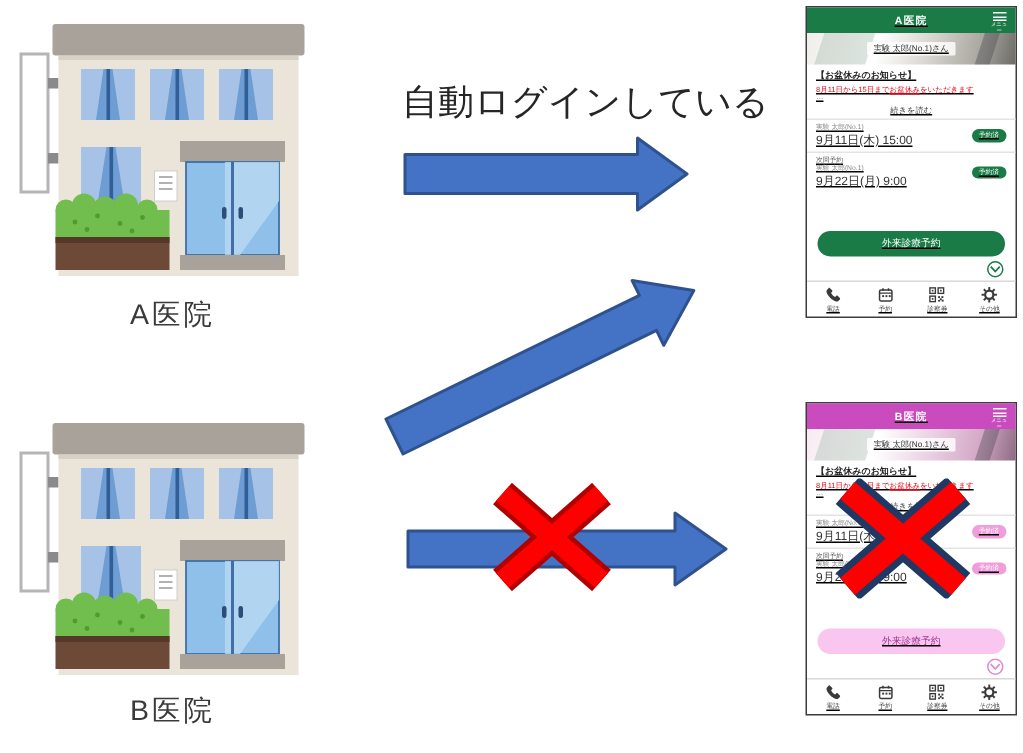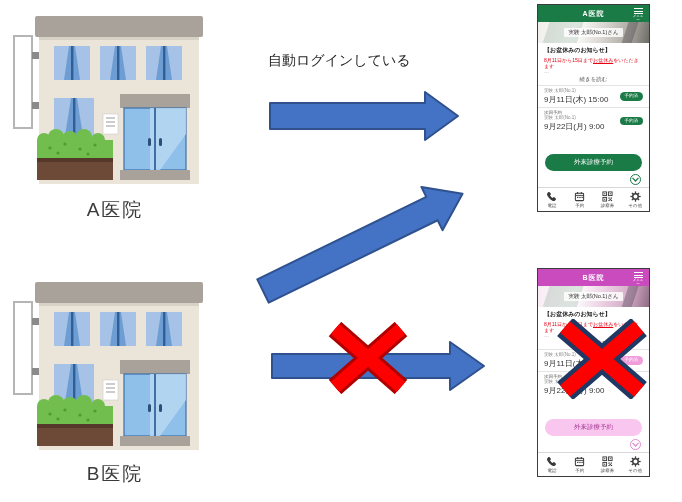--- a/index.html
+++ b/index.html
@@ -1,23 +1,23 @@
 <!DOCTYPE html>
 <html><head>
 <meta charset="utf-8">
 <style>
   html,body{margin:0;padding:0;background:#fff;font-family:"Liberation Sans","DejaVu Sans",sans-serif;}
   .canvas{position:relative;width:682px;height:502px;background:#fff;overflow:hidden;}
   .abs{position:absolute;}
   
   .bldg-label{position:absolute;width:170px;text-align:center;font-size:19px;color:#3a3a3a;letter-spacing:2px;}
   
-  .caption{position:absolute;font-size:14px;color:#262626;white-space:nowrap;}
+  .caption{position:absolute;font-size:24px;color:#262626;white-space:nowrap;}
   
-  .phone{position:absolute;width:113px;background:#fff;border:1px solid #3c3c3c;display:flex;flex-direction:column;box-sizing:border-box;}
+  .phone{position:absolute;width:141px;background:#fff;border:1px solid #3c3c3c;display:flex;flex-direction:column;box-sizing:border-box;text-decoration:underline;}
   .ph-header{height:17px;position:relative;display:flex;align-items:center;justify-content:center;flex:0 0 auto;}
   .ph-title{color:#fff;font-size:7px;font-weight:bold;letter-spacing:1px;}
   .ph-menu{position:absolute;right:4px;top:2px;width:14px;text-align:center;cursor:pointer;}
   .burger i{display:block;width:9px;height:1.2px;background:#fff;margin:1.2px auto;}
   .menu-label{display:block;font-size:3.5px;color:#fff;transform:translateY(-1px);}
   .ph-banner{height:21px;position:relative;overflow:hidden;display:flex;align-items:center;justify-content:center;flex:0 0 auto;}
   .green .ph-banner{background:linear-gradient(103deg,#efeeea 0%,#ffffff 34%,#d9d7d1 58%,#a9a7a0 82%,#6d6b66 100%);}
   .pink  .ph-banner{background:linear-gradient(103deg,#f7ebf2 0%,#ffffff 34%,#ecd2e3 58%,#d3a8c6 82%,#8d6b82 100%);}
   .ph-banner::before{content:"";position:absolute;left:8px;top:-4px;width:34px;height:30px;background:rgba(120,150,130,.25);transform:skewX(-18deg);}
   .ph-banner::after{content:"";position:absolute;right:14px;top:-4px;width:10px;height:30px;background:rgba(60,60,70,.35);transform:skewX(-18deg);}

